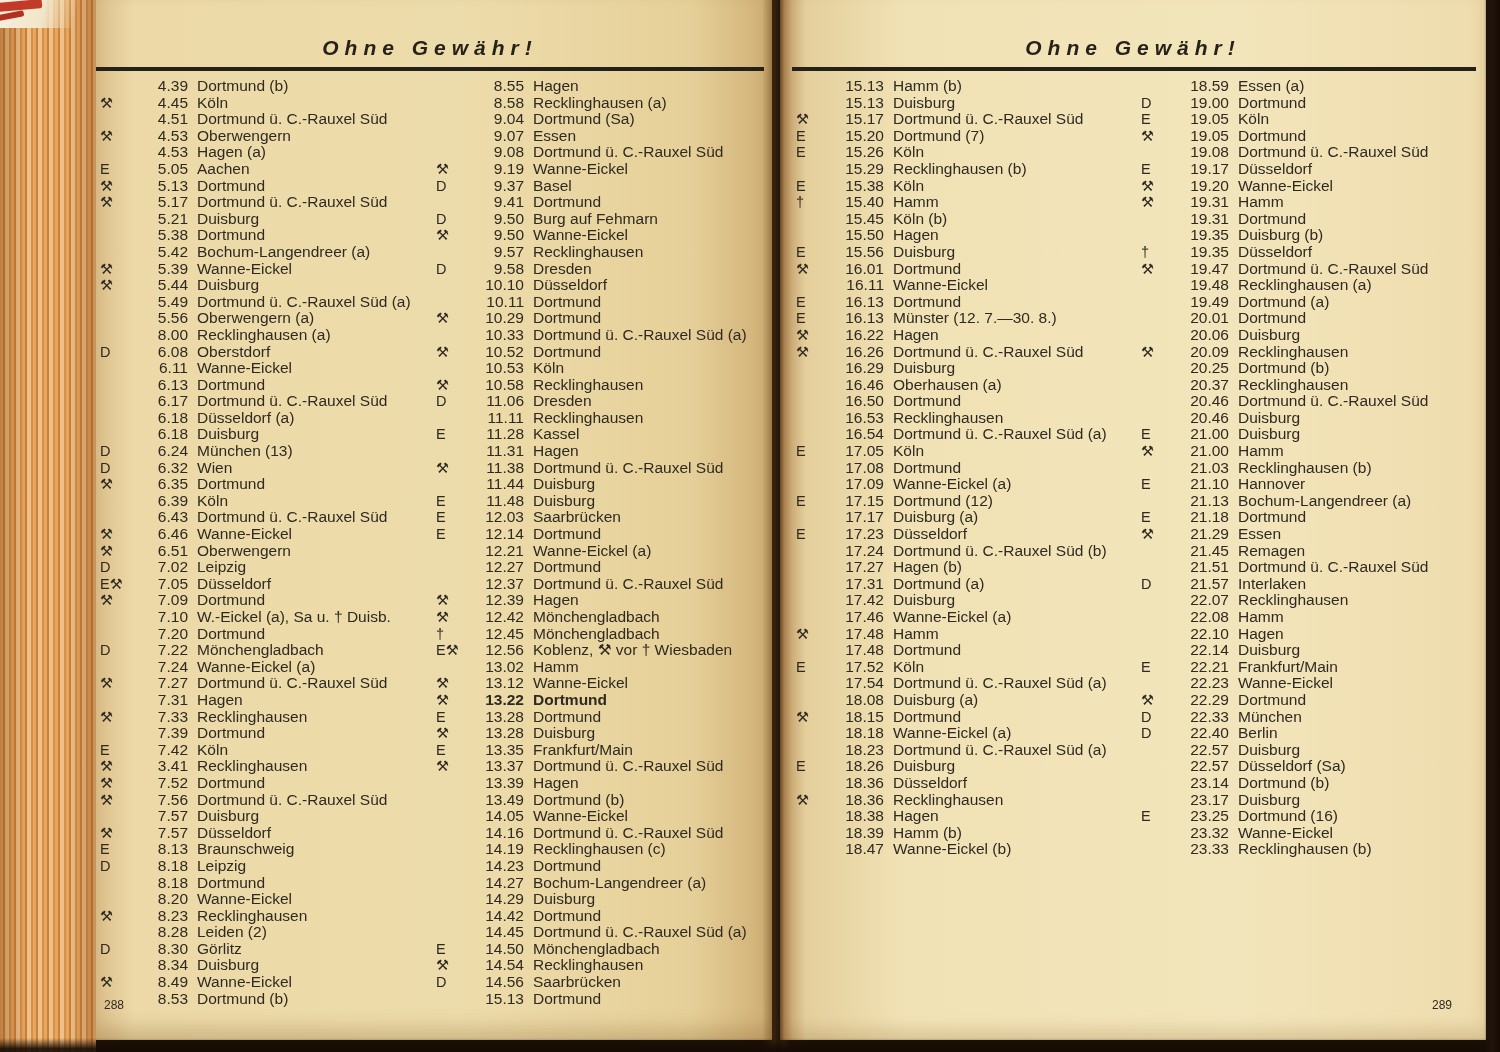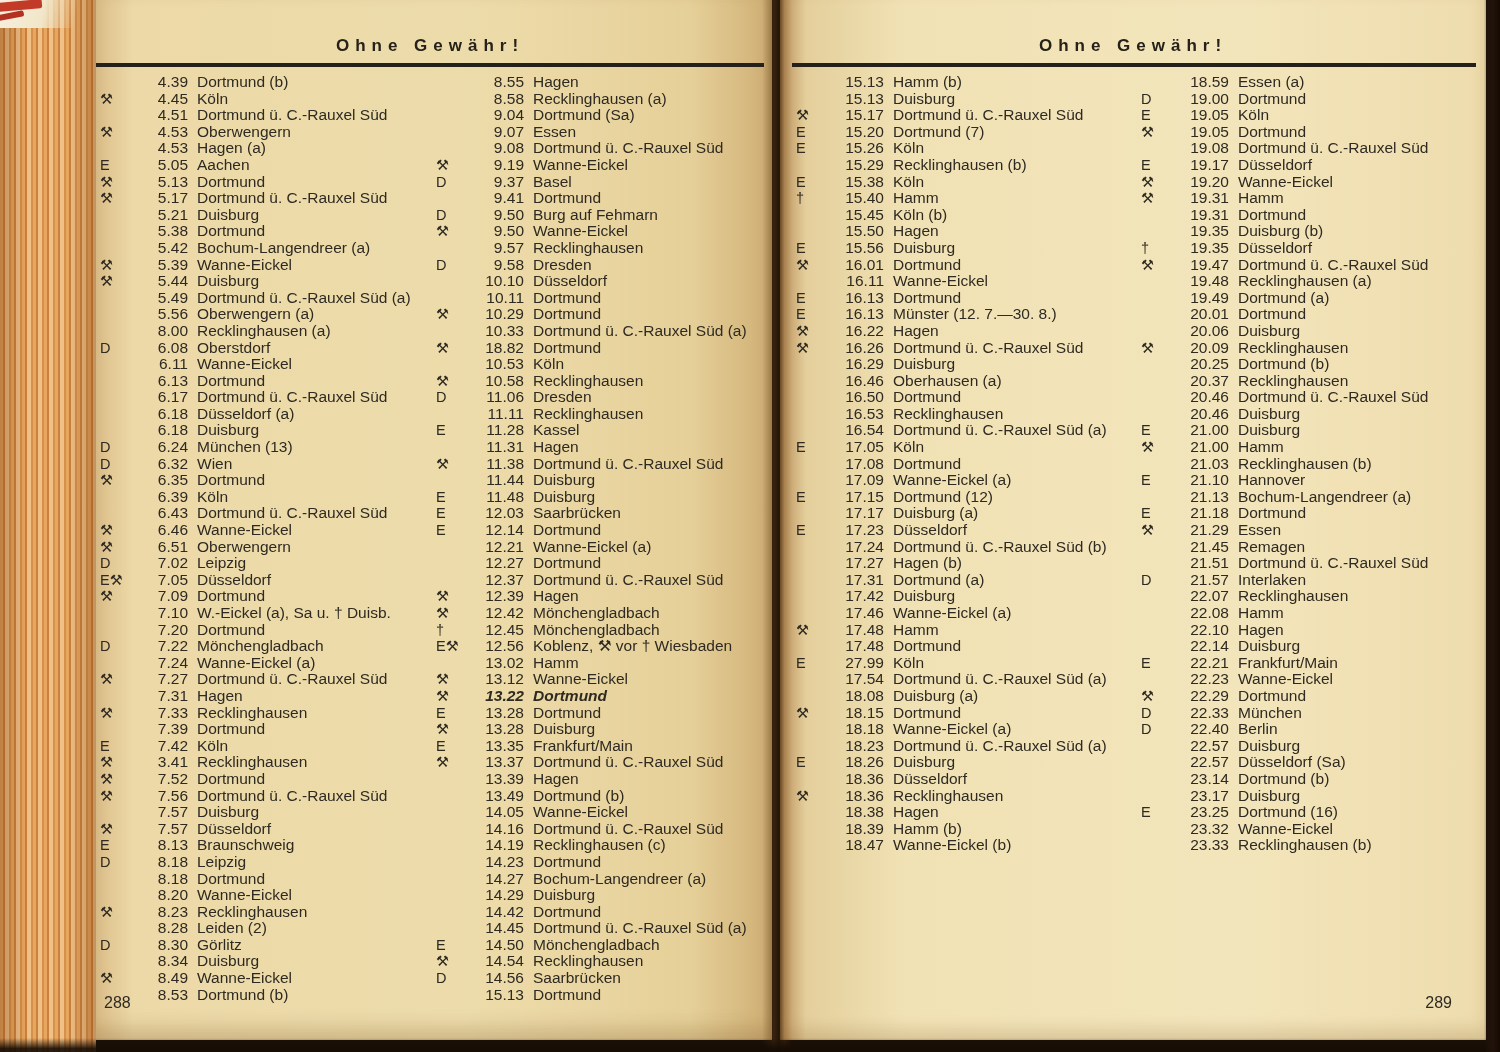--- a/index.html
+++ b/index.html
@@ -41,35 +41,35 @@
   }
   .white-corner{
     position:absolute;left:0;top:0;width:78px;height:28px;z-index:6;
     background:linear-gradient(100deg,#f6efdd 0%,#f1e6c8 55%, rgba(241,230,200,0) 95%);
   }
   .red-mark-a{position:absolute;left:-4px;top:1px;width:46px;height:9px;background:#c23a28;transform:rotate(-5deg);z-index:7;border-radius:2px;}
   .red-mark-b{position:absolute;left:-6px;top:13px;width:30px;height:6px;background:#b43122;transform:rotate(-11deg);z-index:7;border-radius:2px;}
 
   .page-head{padding-top:36px;text-align:center;}
   .page-title{
-    font-weight:bold;font-size:17px;letter-spacing:6px;color:#262219;
+    font-weight:bold;font-size:21px;letter-spacing:6px;color:#262219;font-style:italic;
   }
   .rule{height:4px;background:#24201a;margin:7px 8px 4px 8px;}
   .page-right .rule{margin:7px 10px 4px 12px;}
 
   .cols{display:flex;padding:3px 2px 0 10px;}
   .page-right .cols{padding-left:14px;}
   .col{flex:1;min-width:0;}
   .row{display:flex;line-height:16.6px;font-size:15.5px;white-space:nowrap;}
   .sym{width:40px;flex:0 0 40px;text-align:left;padding-left:2px;color:#2e2a22;font-size:14.5px;}
   .time{width:48px;flex:0 0 48px;text-align:right;padding-right:9px;}
   .dest{flex:1;min-width:0;overflow:visible;}
-  .row.bold .time,.row.bold .dest{font-weight:bold;font-style:italic;}
+  .row.bold .time,.row.bold .dest{font-weight:bold;}
 
-  .page-number{position:absolute;bottom:28px;font-size:16px;color:#2e2a22;}
+  .page-number{position:absolute;bottom:28px;font-size:12px;color:#2e2a22;}
   .page-left .page-number{left:16px;}
   .page-right .page-number{right:34px;margin-top:12px;}
 </style>
 </head>
 <body>
 
 <div class="book">
 
   <div class="page-edges-left"></div>
 
@@ -437,21 +437,21 @@
             <span class="time">10.29</span>
             <span class="dest">Dortmund</span>
           </div>
           <div class="row">
             <span class="sym"></span>
             <span class="time">10.33</span>
             <span class="dest">Dortmund ü. C.-Rauxel Süd (a)</span>
           </div>
           <div class="row">
             <span class="sym">⚒</span>
-            <span class="time">18.82</span>
+            <span class="time">10.52</span>
             <span class="dest">Dortmund</span>
           </div>
           <div class="row">
             <span class="sym"></span>
             <span class="time">10.53</span>
             <span class="dest">Köln</span>
           </div>
           <div class="row">
             <span class="sym">⚒</span>
             <span class="time">10.58</span>
@@ -824,21 +824,21 @@
             <span class="time">17.48</span>
             <span class="dest">Hamm</span>
           </div>
           <div class="row">
             <span class="sym"></span>
             <span class="time">17.48</span>
             <span class="dest">Dortmund</span>
           </div>
           <div class="row">
             <span class="sym">E</span>
-            <span class="time">27.99</span>
+            <span class="time">17.52</span>
             <span class="dest">Köln</span>
           </div>
           <div class="row">
             <span class="sym"></span>
             <span class="time">17.54</span>
             <span class="dest">Dortmund ü. C.-Rauxel Süd (a)</span>
           </div>
           <div class="row">
             <span class="sym"></span>
             <span class="time">18.08</span>

